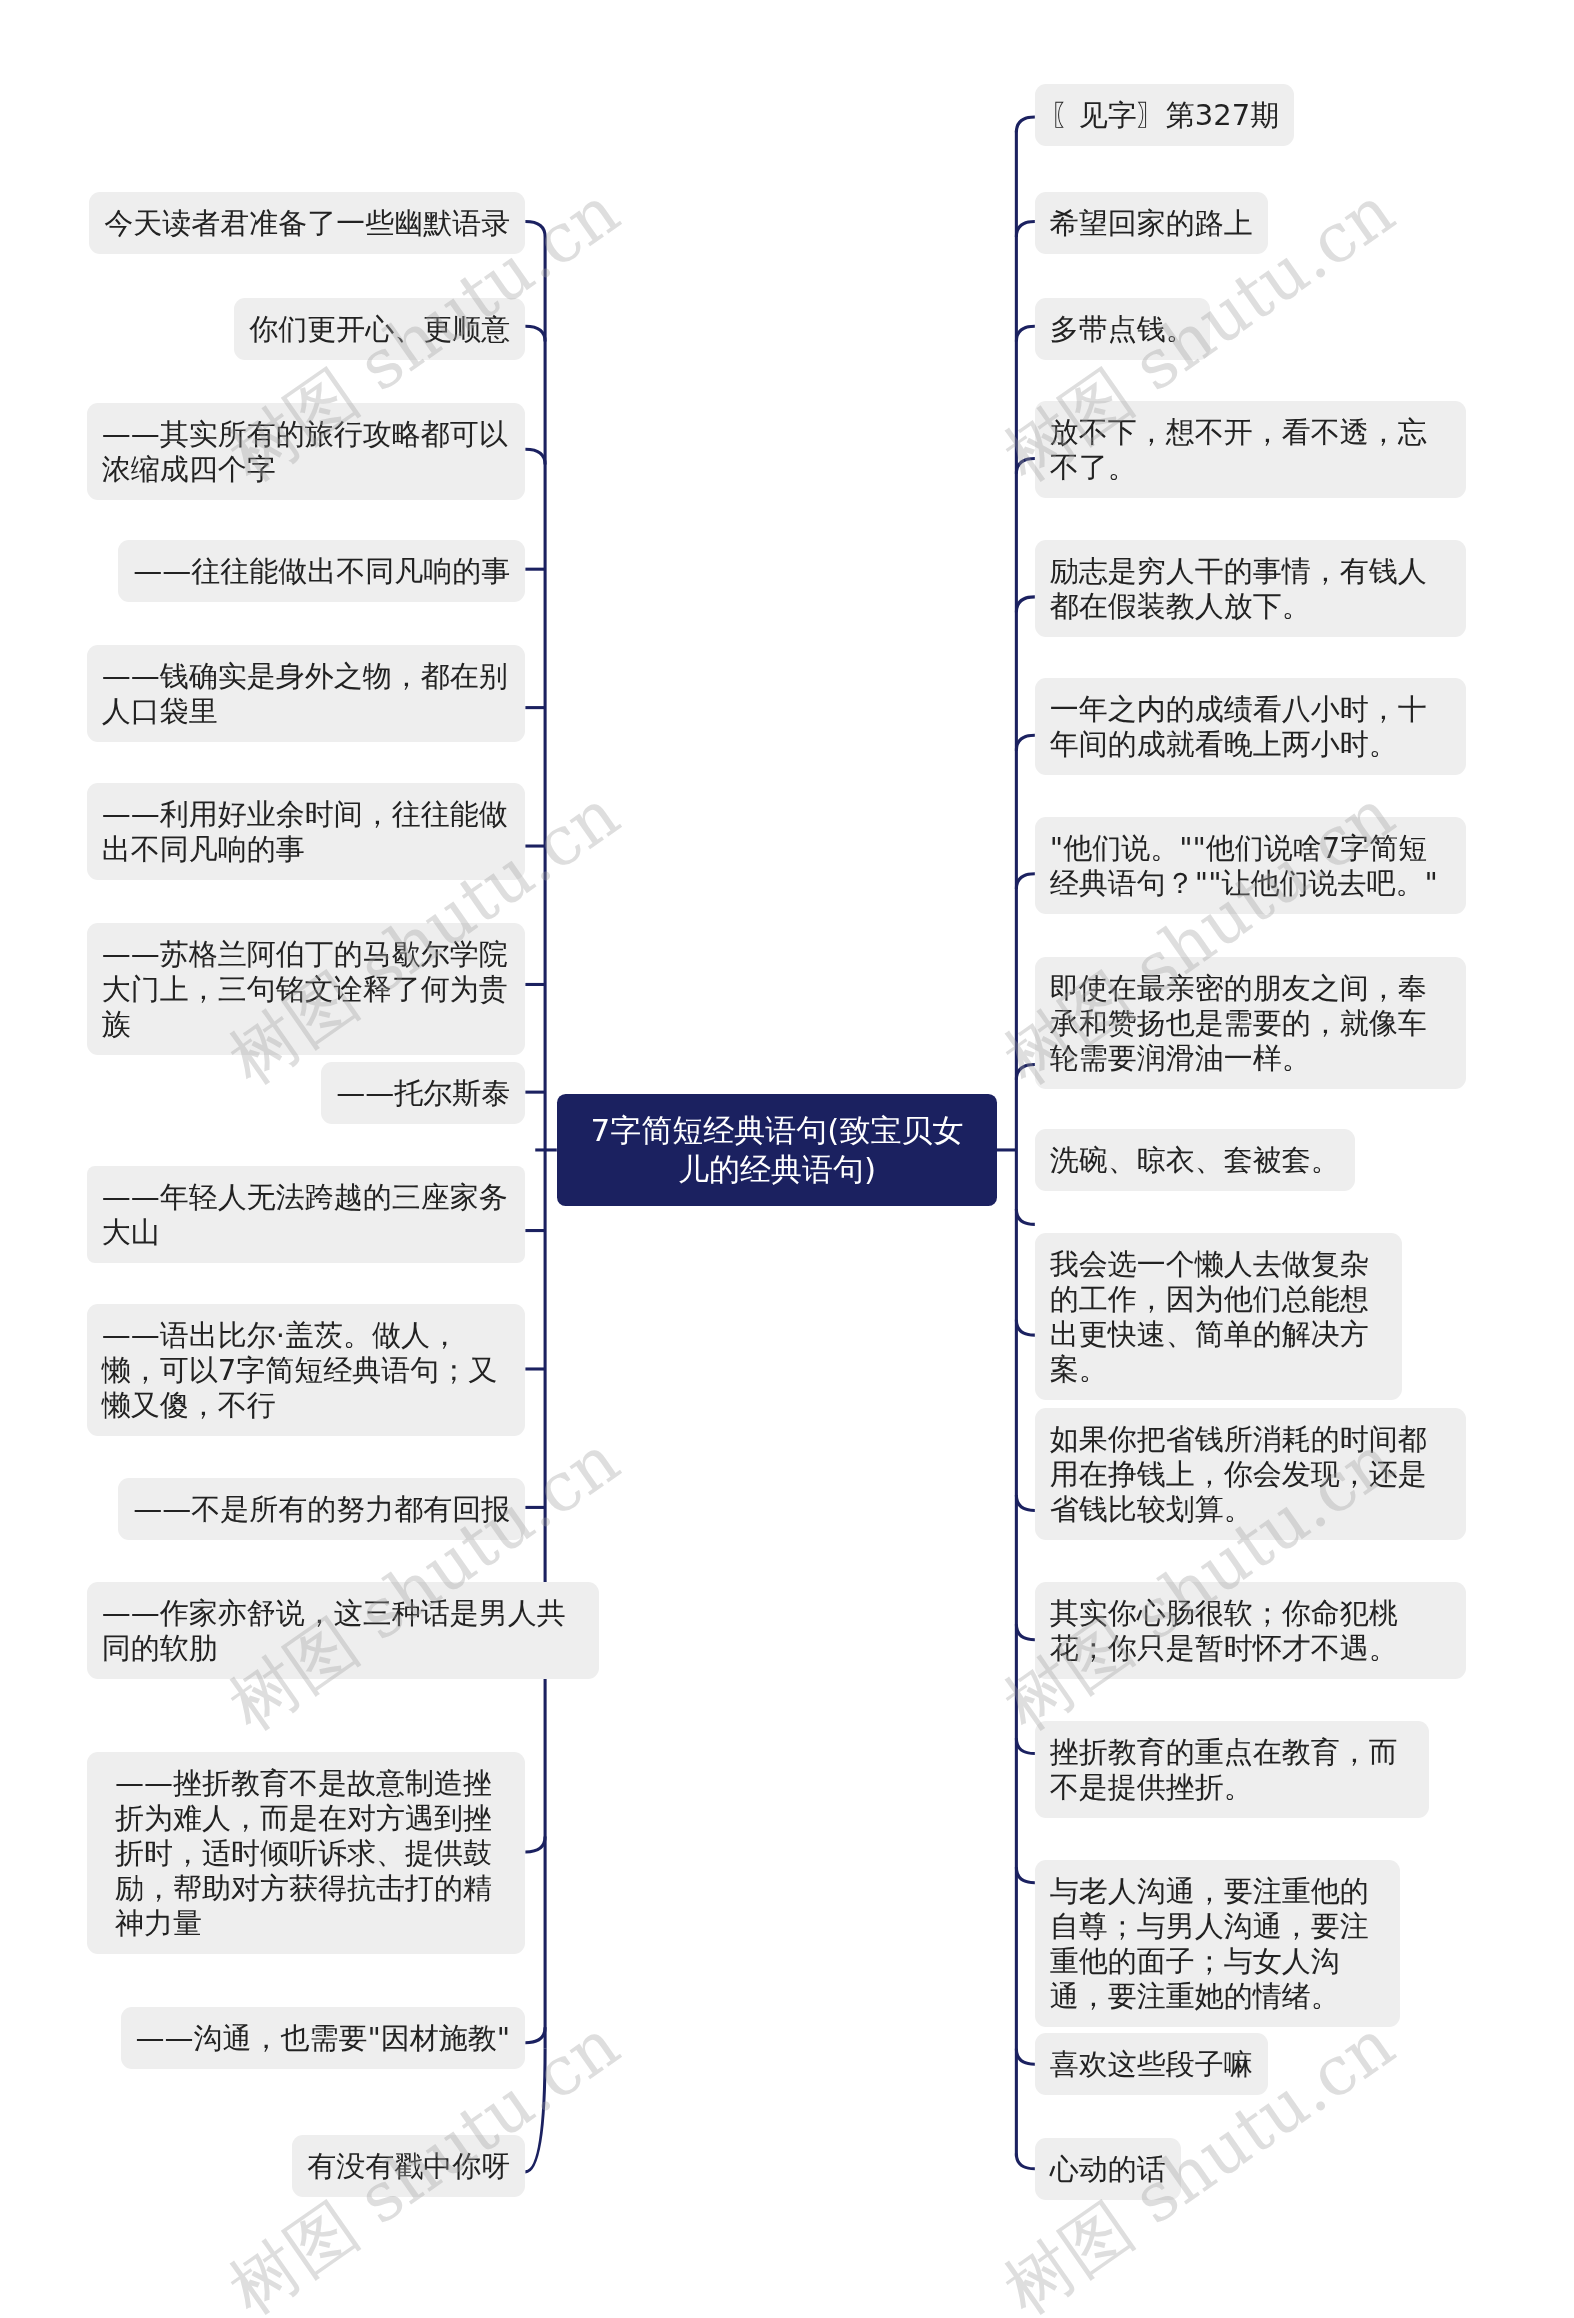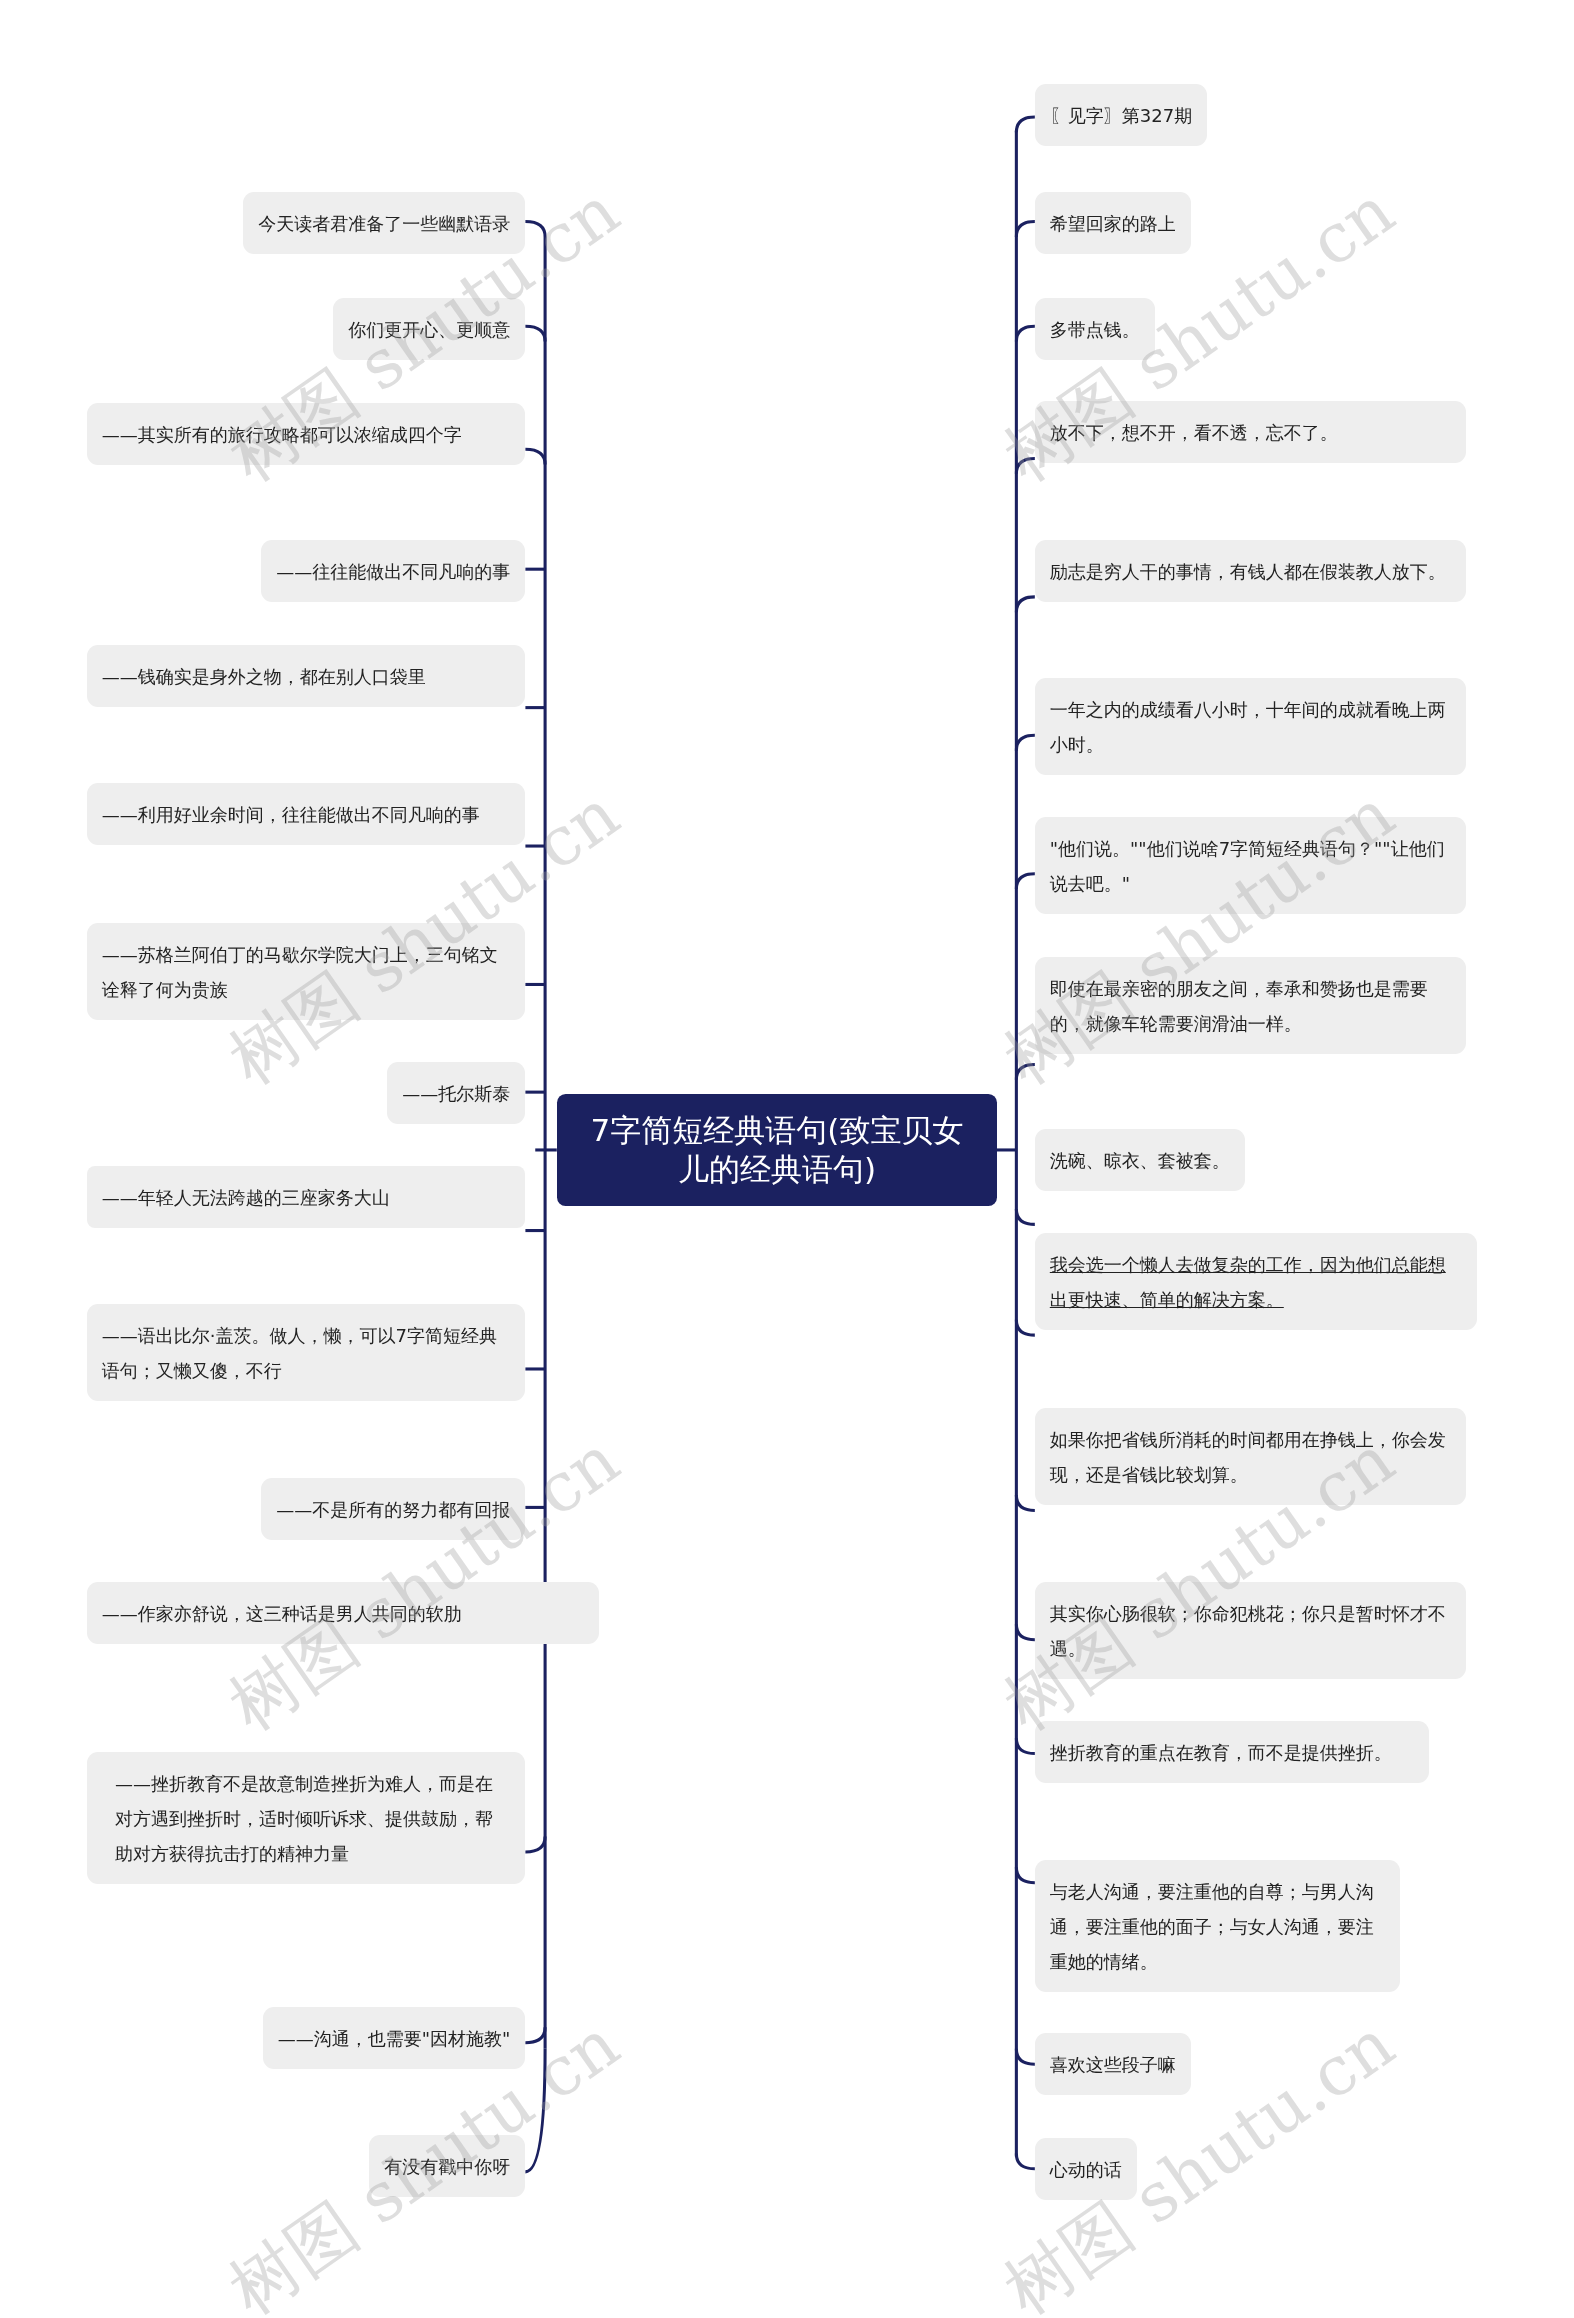--- a/index.html
+++ b/index.html
@@ -1,17 +1,17 @@
 <!DOCTYPE html>
 <html style="font-size:9.8px"><head>
 <meta charset="utf-8">
 <style>
   html,body{margin:0;padding:0;background:#fff;}
   body{width:1575px;height:2319px;position:relative;overflow:hidden;font-family:"DejaVu Sans","Liberation Sans",sans-serif;}
-  .node{position:absolute;background:#eeeeee;border-radius:11px;color:#222;font-size:18px;line-height:35px;padding:13.5px 14.8px;box-sizing:border-box;word-break:break-all;}
+  .node{position:absolute;background:#eeeeee;border-radius:11px;color:#222;font-size:29px;line-height:35px;padding:13.5px 14.8px;box-sizing:border-box;word-break:break-all;}
   .center{position:absolute;left:557px;top:1094px;width:440px;height:112px;background:#1b2160;border-radius:8.6px;color:#fff;font-size:31px;line-height:39px;text-align:center;display:flex;align-items:center;justify-content:center;padding:0 18.5px;box-sizing:border-box;}
   svg.lines{position:absolute;left:0;top:0;}
   .wm{position:absolute;color:rgba(160,160,160,0.35);font-family:"DejaVu Serif","Liberation Serif",serif;font-size:68px;transform:rotate(-35deg);white-space:nowrap;pointer-events:none;}
 </style>
 </head>
 <body>
 
 <svg class="lines" width="1575" height="2319" viewBox="0 0 2560 3769">
   <g fill="none" stroke="#1b2160" stroke-width="5">
 
@@ -79,21 +79,21 @@
 
 <div class="node" style="left:1035px;top:84px;"><span>〖见字〗第327期</span></div>
 <div class="node" style="left:1035px;top:192px;"><span>希望回家的路上</span></div>
 <div class="node" style="left:1035px;top:298px;"><span>多带点钱。</span></div>
 <div class="node" style="left:1035px;width:431px;top:401px;"><span>放不下，想不开，看不透，忘不了。</span></div>
 <div class="node" style="left:1035px;width:431px;top:540px;"><span>励志是穷人干的事情，有钱人都在假装教人放下。</span></div>
 <div class="node" style="left:1035px;width:431px;top:678px;"><span>一年之内的成绩看八小时，十年间的成就看晚上两小时。</span></div>
 <div class="node" style="left:1035px;width:431px;top:817px;"><span>"他们说。""他们说啥7字简短经典语句？""让他们说去吧。"</span></div>
 <div class="node" style="left:1035px;width:431px;top:957px;"><span>即使在最亲密的朋友之间，奉承和赞扬也是需要的，就像车轮需要润滑油一样。</span></div>
 <div class="node" style="left:1035px;top:1129px;"><span>洗碗、晾衣、套被套。</span></div>
-<div class="node" style="left:1035px;width:442px;top:1233px;text-decoration:underline;"><span>我会选一个懒人去做复杂的工作，因为他们总能想出更快速、简单的解决方案。</span></div>
+<div class="node" style="left:1035px;width:367px;top:1233px;"><span>我会选一个懒人去做复杂的工作，因为他们总能想出更快速、简单的解决方案。</span></div>
 <div class="node" style="left:1035px;width:431px;top:1408px;"><span>如果你把省钱所消耗的时间都用在挣钱上，你会发现，还是省钱比较划算。</span></div>
 <div class="node" style="left:1035px;width:431px;top:1582px;"><span>其实你心肠很软；你命犯桃花；你只是暂时怀才不遇。</span></div>
 <div class="node" style="left:1035px;width:394px;top:1721px;"><span>挫折教育的重点在教育，而不是提供挫折。</span></div>
 <div class="node" style="left:1035px;width:365px;top:1860px;"><span>与老人沟通，要注重他的自尊；与男人沟通，要注重他的面子；与女人沟通，要注重她的情绪。</span></div>
 <div class="node" style="left:1035px;top:2033px;"><span>喜欢这些段子嘛</span></div>
 <div class="node" style="left:1035px;top:2138px;"><span>心动的话</span></div>
 
 <div class="wm" style="left:197px;top:289px;">树图 shutu.cn</div>
 <div class="wm" style="left:972px;top:289px;">树图 shutu.cn</div>
 <div class="wm" style="left:197px;top:892px;">树图 shutu.cn</div>

